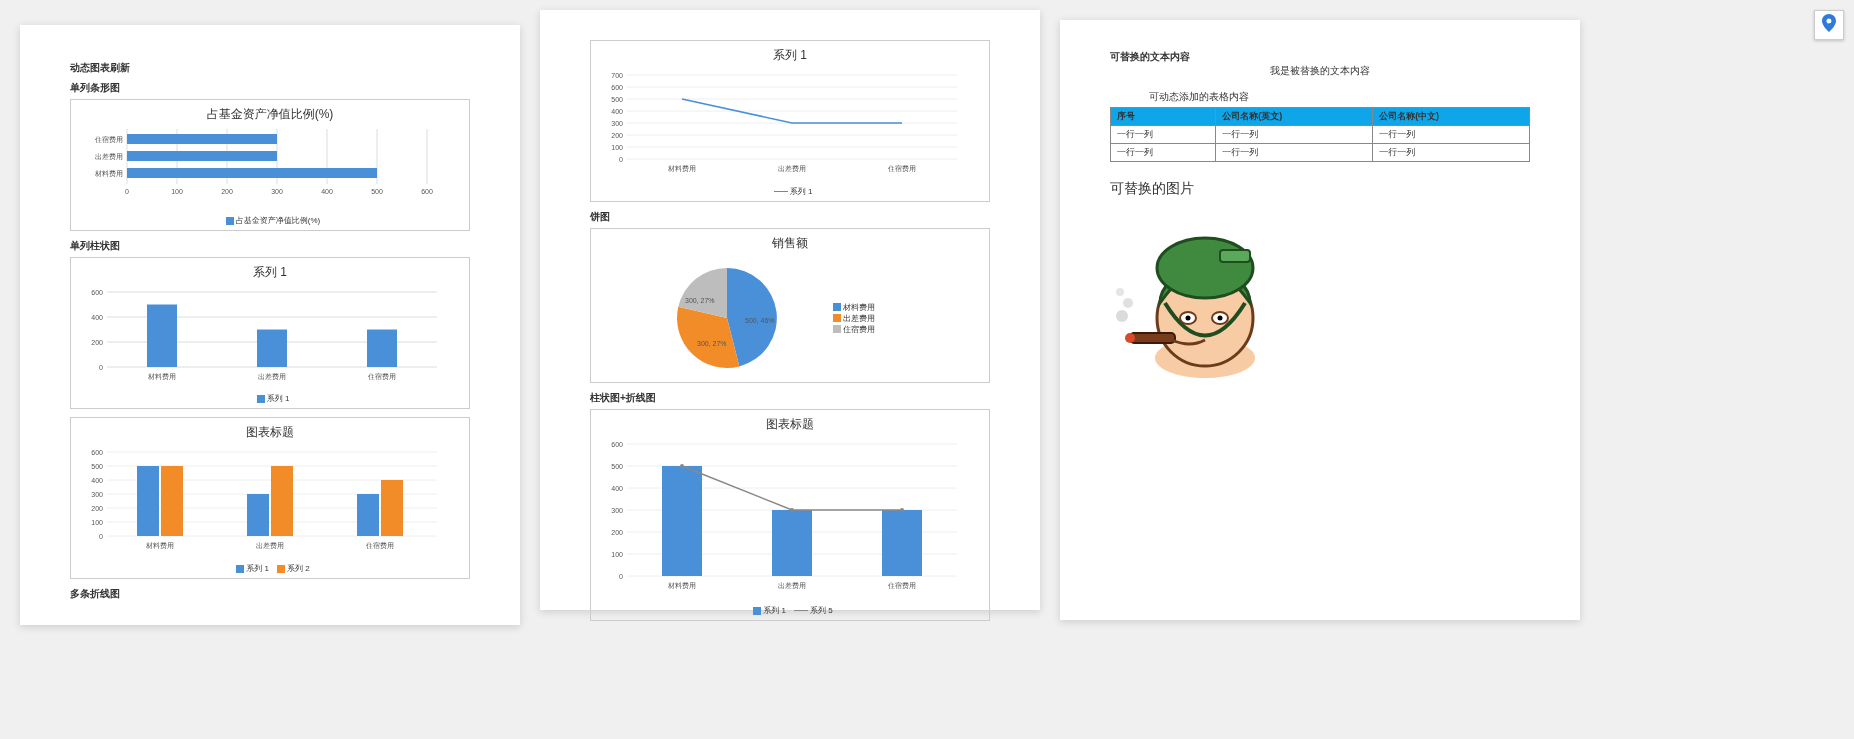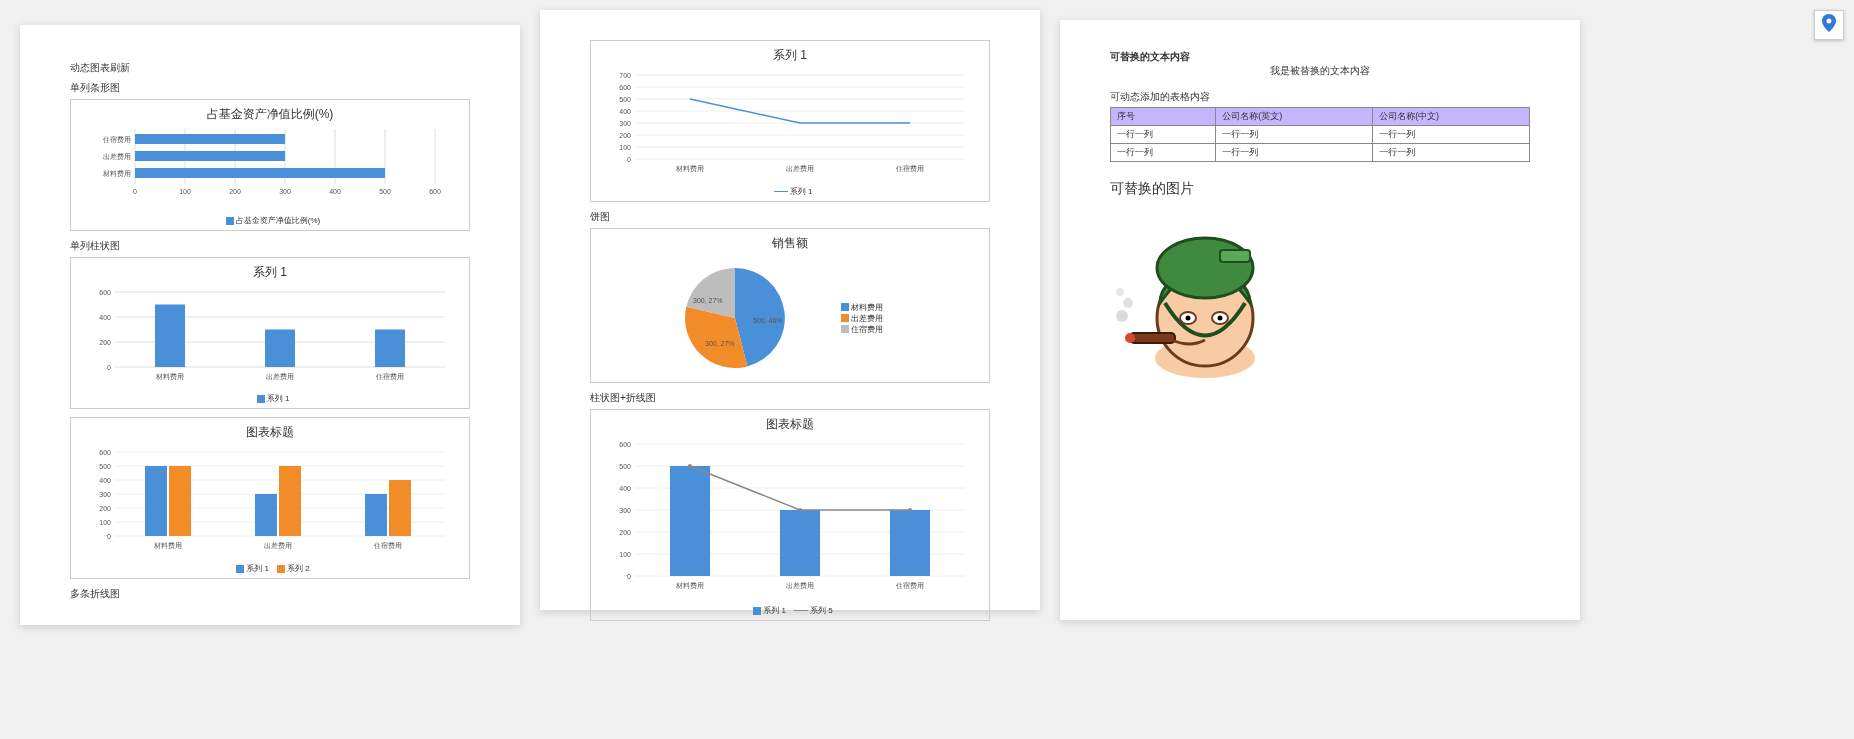--- a/index.html
+++ b/index.html
@@ -20,26 +20,26 @@
     min-height: 600px;
     padding: 30px 50px;
     box-sizing: border-box;
     position: relative;
   }
   .page.p1 { margin-top: 15px; height: 560px; overflow:hidden; }
   .page.p2 { margin-top: 0; height: 600px; }
   .page.p3 { margin-top: 10px; height: 590px; width:520px;}
   h4.section-title {
     font-size: 10px;
-    font-weight: normal;
+    font-weight: bold;
     margin: 6px 0 4px 0;
   }
   .chart-box {
     border: 1px solid #ccc;
-    padding: 4px 14px;
+    padding: 4px 6px;
     margin-bottom: 8px;
     font-size:9px;
   }
   .chart-title {
     text-align: center;
     font-size: 12px;
     margin: 2px 0 6px 0;
   }
   .legend {
     text-align: center;
@@ -56,22 +56,22 @@
     border-collapse: collapse;
     width: 100%;
     font-size:9px;
   }
   table.data-table th, table.data-table td {
     border: 1px solid #888;
     padding: 2px 6px;
     text-align:left;
   }
   table.data-table th {
-    background: #c4b5fd;
-    font-weight: normal;
+    background: #0ea5e9;
+    font-weight: bold;
   }
   
   .pin-widget {
     position: fixed;
     top: 10px;
     right: 10px;
     width: 28px;
     height: 28px;
     background: #fff;
     border:1px solid #ccc;
@@ -294,21 +294,21 @@
       <span class="legend-swatch" style="background:#4a90d9"></span><span>系列 1</span>
       <span class="legend-line" style="border-color:#888"></span><span>系列 5</span>
     </div>
   </div>
 </div>
 
 <div class="page p3">
   <div style="font-size:10px;font-weight:bold;">可替换的文本内容</div>
   <div style="font-size:10px;margin-bottom:12px;text-align:center;">我是被替换的文本内容</div>
 
-  <div style="font-size:10px;margin-bottom:3px;">可动态添加的表格内容</div>
+  <div style="font-size:10px;margin-bottom:3px;margin-left:39px;">可动态添加的表格内容</div>
   <table class="data-table">
     <thead>
         <tr>
       <th>序号</th>
       <th>公司名称(英文)</th>
       <th>公司名称(中文)</th>
     </tr>
       </thead>
     <tbody>
       <tr>

